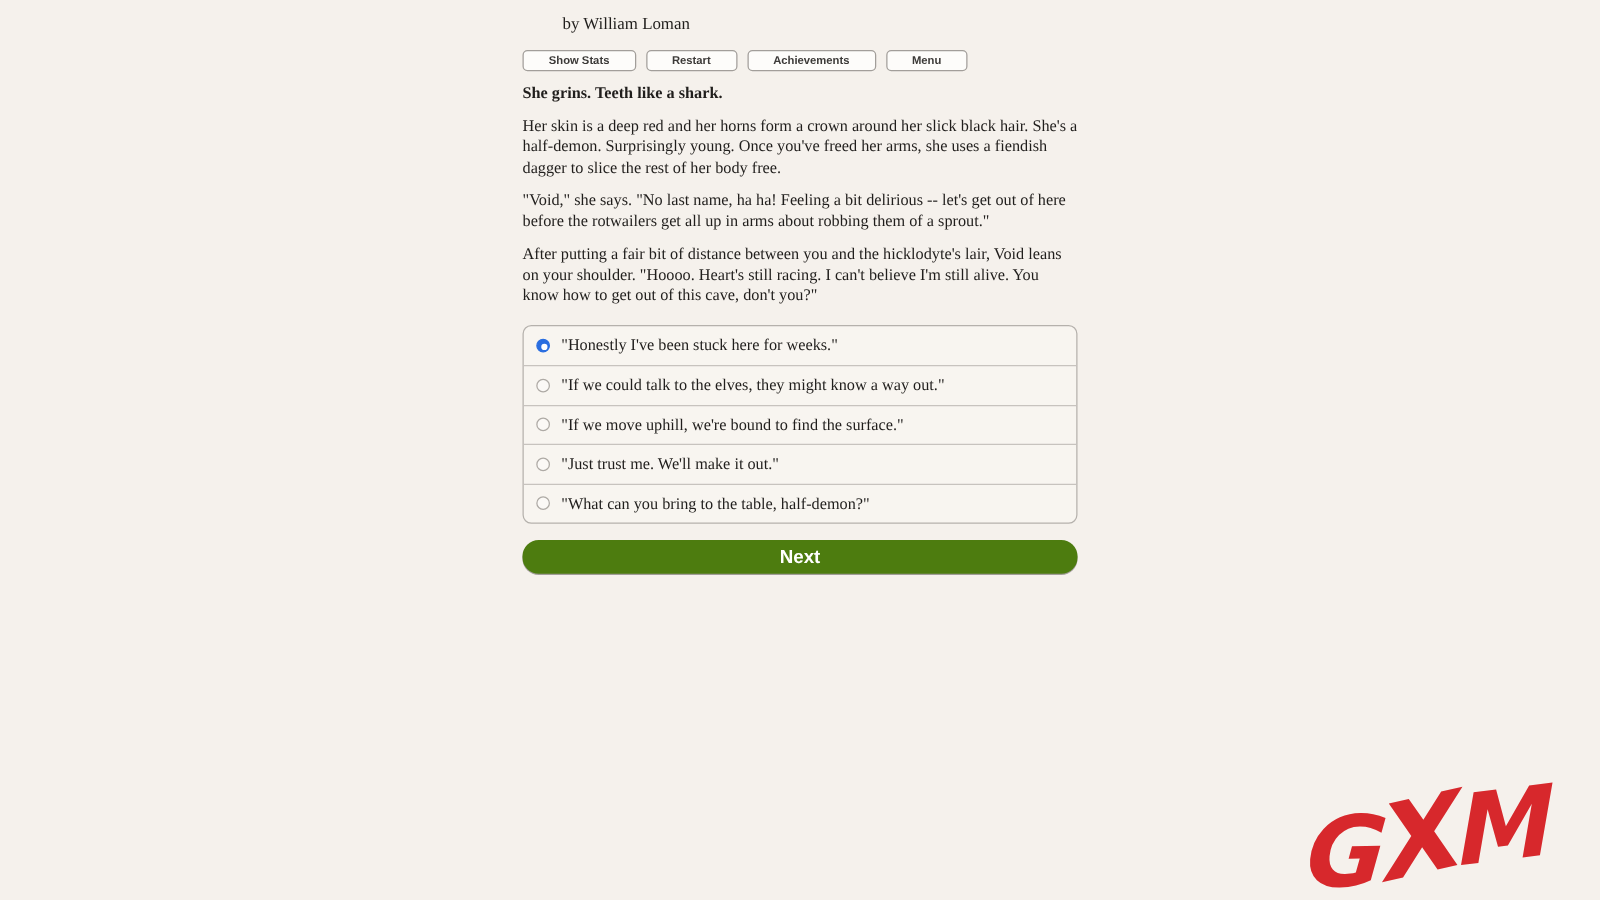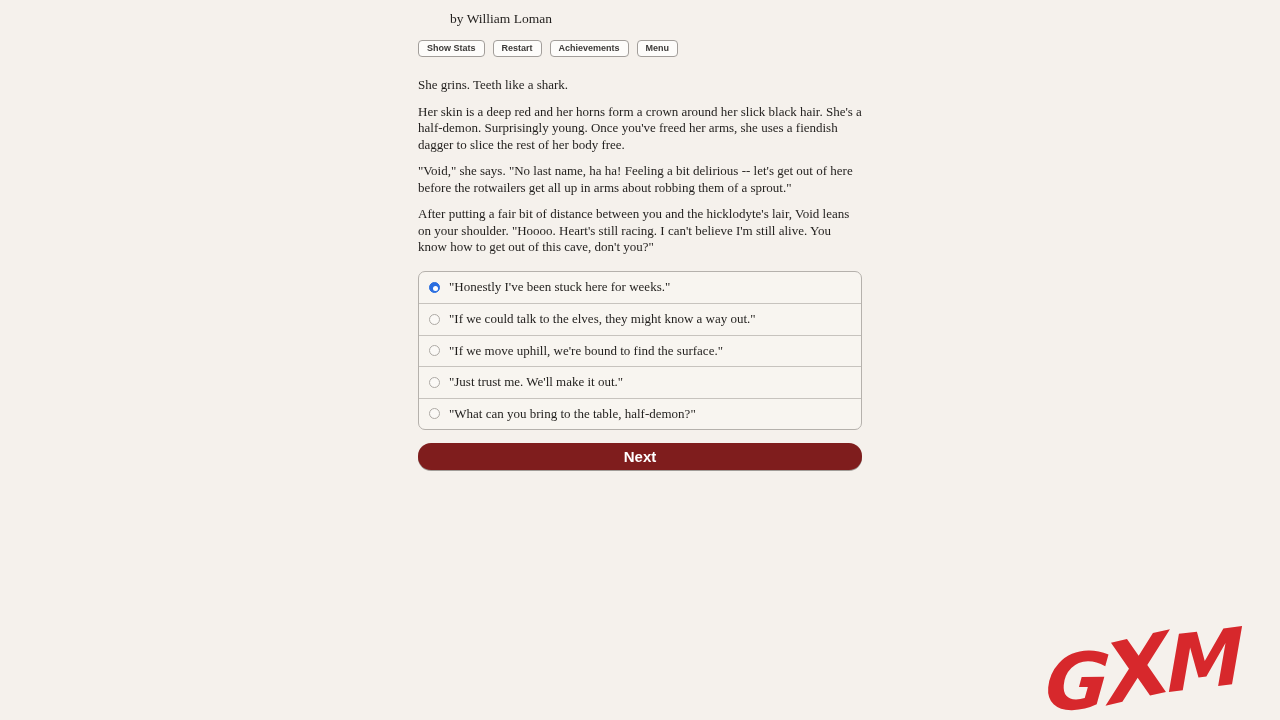--- a/index.html
+++ b/index.html
@@ -34,30 +34,30 @@
     align-items: center;
   }
   .tool-btn {
     font-family: "Liberation Sans", sans-serif;
     font-size: 9px;
     font-weight: bold;
     color: #3c3a38;
     background: #fdfcfa;
     border: 1px solid #a29e9a;
     border-radius: 4px;
-    padding: 3px 8px;
+    padding: 3px 20px;
     cursor: pointer;
     line-height: 1;
   }
   .story p {
     font-size: 13px;
     line-height: 16.5px;
     margin-top: 10px;
   }
-  .story p:first-child { margin-top: 20px; }
+  .story p:first-child { margin-top: 9px; font-weight: bold; }
   .choice-list {
     margin-top: 15px;
     border: 1px solid #b5b1ac;
     border-radius: 7px;
     background: #f8f5f0;
     overflow: hidden;
   }
   .choice-row {
     display: flex;
     align-items: center;
@@ -90,21 +90,21 @@
   }
   .choice-label {
     font-size: 13px;
     line-height: 1;
     padding-bottom: 1px;
   }
   .next-btn {
     margin-top: 13px;
     width: 100%;
     height: 27px;
-    background: #7f1d1d;
+    background: #4d7c0f;
     border: none;
     border-radius: 13px;
     box-shadow: 0 1px 0 rgba(60,55,50,0.45);
     color: #ffffff;
     font-family: "Liberation Sans", sans-serif;
     font-size: 15px;
     font-weight: bold;
     cursor: pointer;
     display: flex;
     align-items: center;

